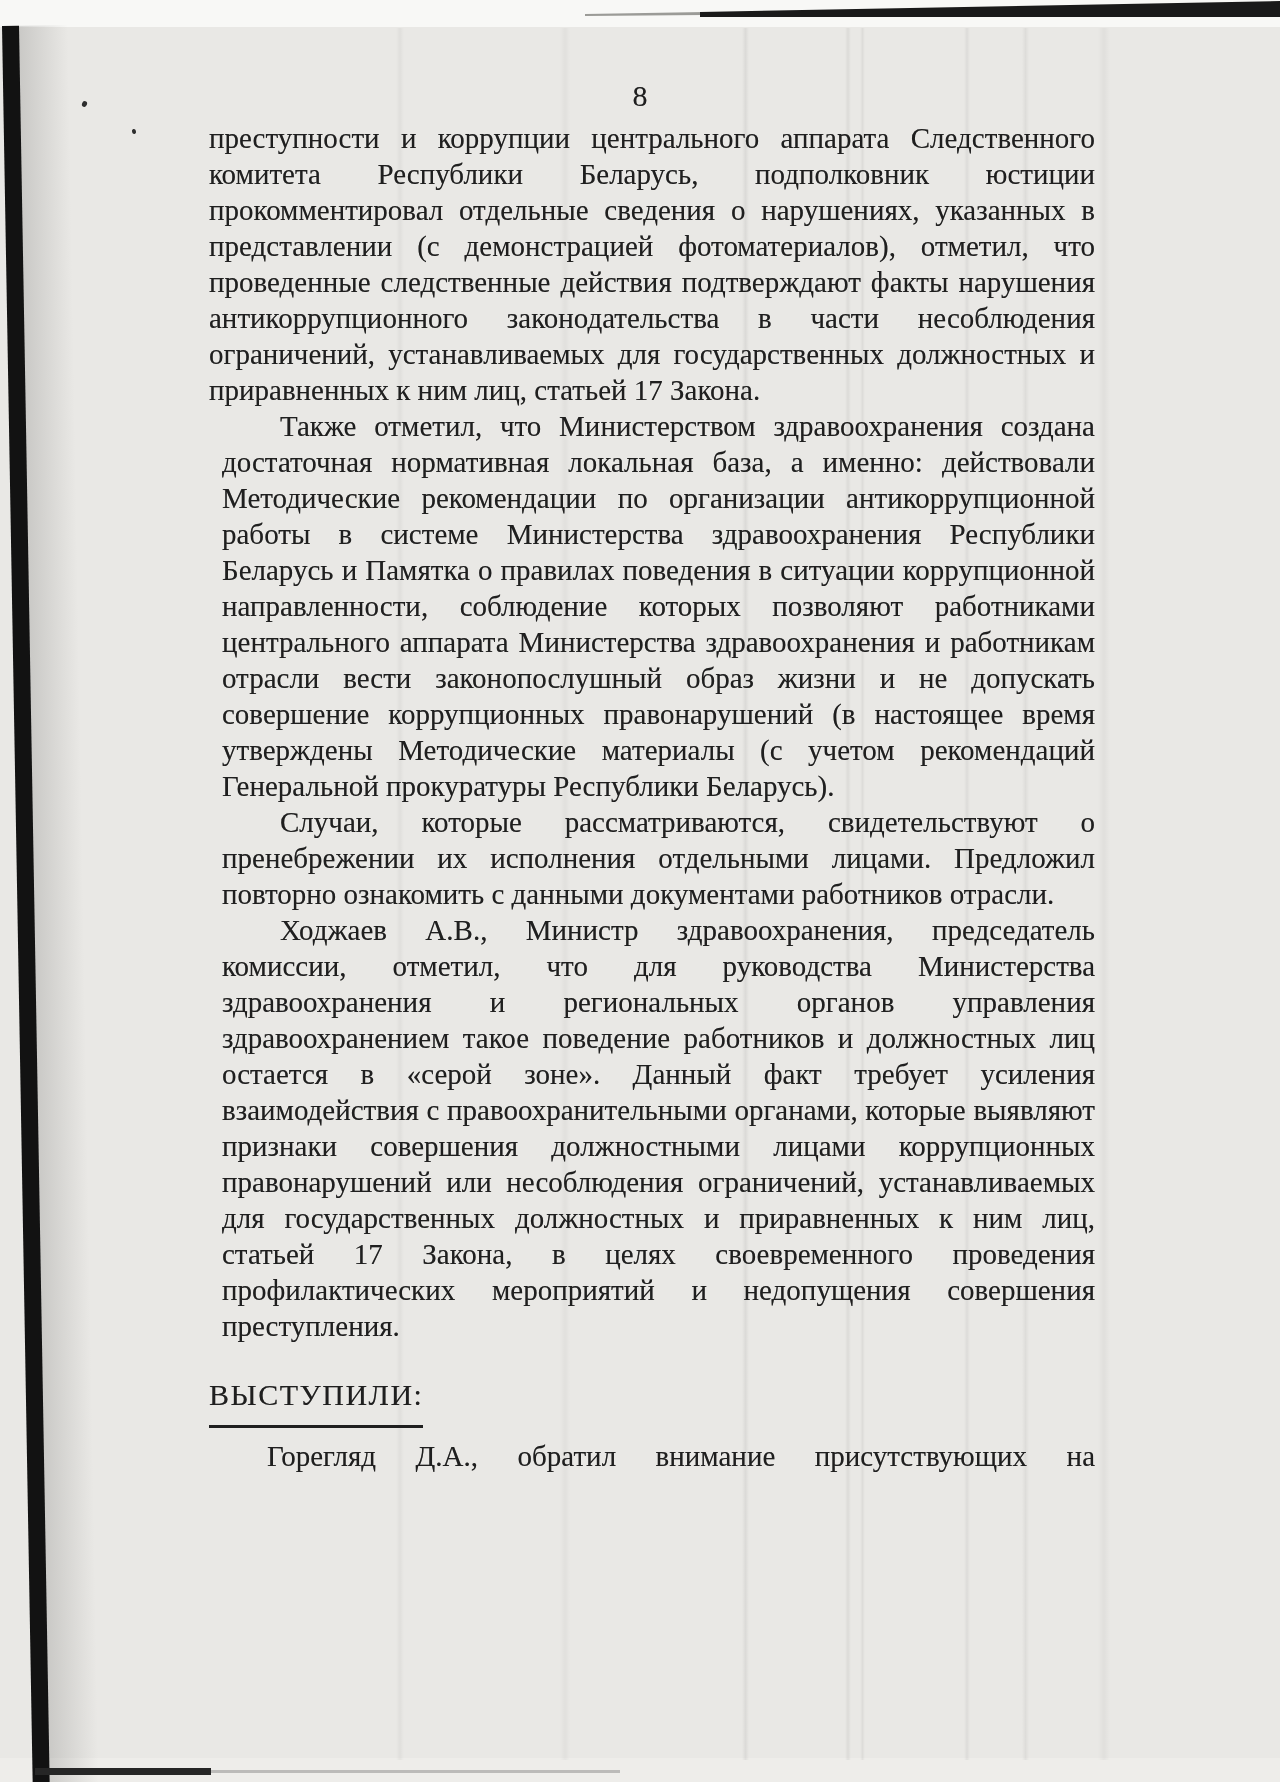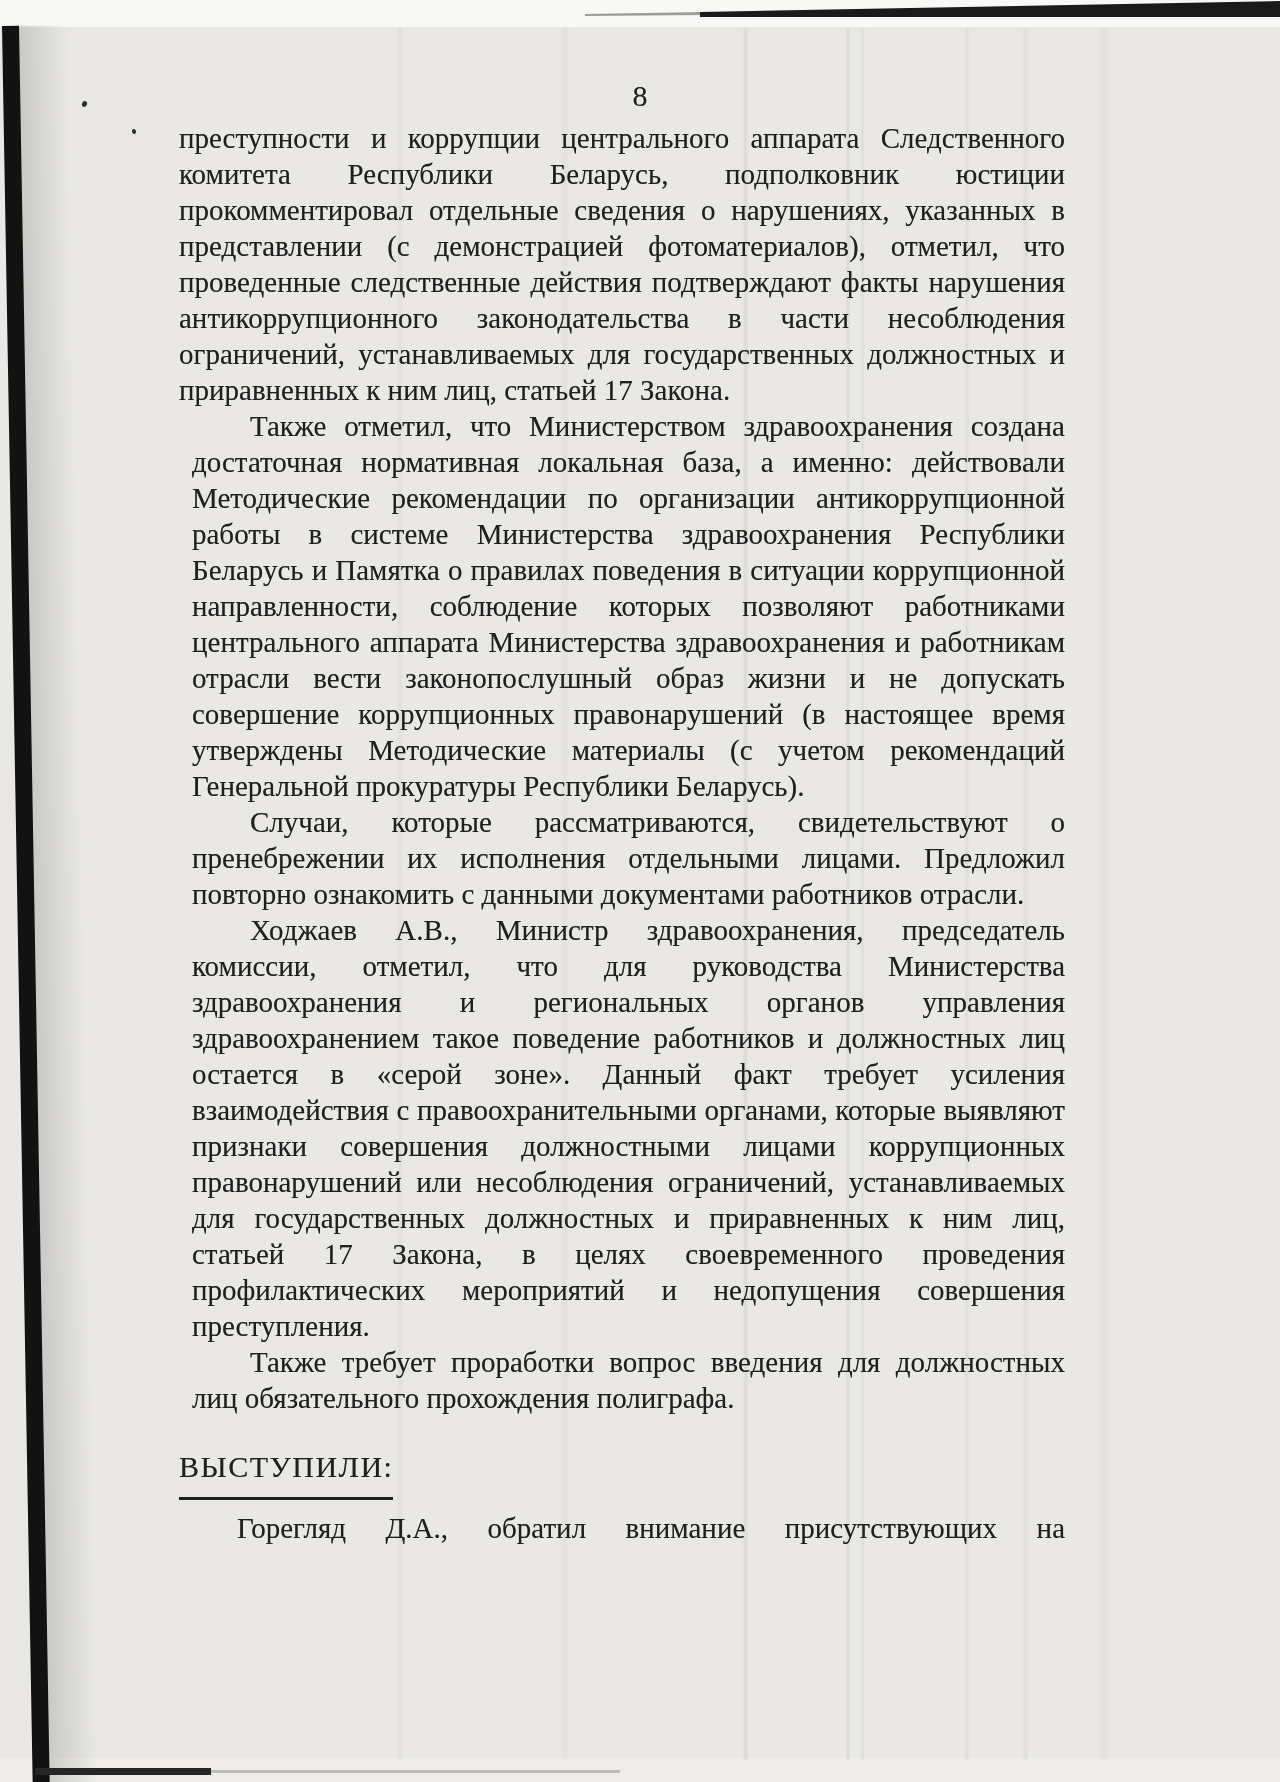--- a/index.html
+++ b/index.html
@@ -48,21 +48,21 @@
   .speck-1{left:82px;top:101px;width:5px;height:6px;transform:rotate(20deg);}
   .speck-2{left:132px;top:129px;width:4px;height:5px;transform:rotate(-15deg);}
 
   
   .page-number{
     position:absolute;left:197px;top:78px;width:886px;
     text-align:center;font-size:30px;line-height:36px;
     text-shadow:0 0 0.5px rgba(20,20,20,0.45);
   }
   .text-col{
-    position:absolute;left:179px;top:120px;width:886px;
+    position:absolute;left:209px;top:120px;width:886px;
     font-size:29px;line-height:36px;
     text-shadow:0 0 0.5px rgba(20,20,20,0.45);
   }
   .para{margin:0;text-align:justify;}
   .para.indent{text-indent:58px;margin-left:13px;}
   .heading{margin:33px 0 10px 0;text-align:left;}
   .heading-text{
     display:inline-block;
     font-size:30px;letter-spacing:1.5px;
     border-bottom:3px solid #1f1f1f;
@@ -101,21 +101,20 @@
   <div class="speck speck-1"></div>
   <div class="speck speck-2"></div>
 
   <div class="page-number">8</div>
 
   <div class="text-col">
     <p class="para">преступности и коррупции центрального аппарата Следственного комитета Республики Беларусь, подполковник юстиции прокомментировал отдельные сведения о нарушениях, указанных в представлении (с демонстрацией фотоматериалов), отметил, что проведенные следственные действия подтверждают факты нарушения антикоррупционного законодательства в части несоблюдения ограничений, устанавливаемых для государственных должностных и приравненных к ним лиц, статьей 17 Закона.</p>
     <p class="para indent">Также отметил, что Министерством здравоохранения создана достаточная нормативная локальная база, а именно: действовали Методические рекомендации по организации антикоррупционной работы в системе Министерства здравоохранения Республики Беларусь и Памятка о правилах поведения в ситуации коррупционной направленности, соблюдение которых позволяют работниками центрального аппарата Министерства здравоохранения и работникам отрасли вести законопослушный образ жизни и не допускать совершение коррупционных правонарушений (в настоящее время утверждены Методические материалы (с учетом рекомендаций Генеральной прокуратуры Республики Беларусь).</p>
     <p class="para indent">Случаи, которые рассматриваются, свидетельствуют о пренебрежении их исполнения отдельными лицами. Предложил повторно ознакомить с данными документами работников отрасли.</p>
     <p class="para indent">Ходжаев А.В., Министр здравоохранения, председатель комиссии, отметил, что для руководства Министерства здравоохранения и региональных органов управления здравоохранением такое поведение работников и должностных лиц остается в «серой зоне». Данный факт требует усиления взаимодействия с правоохранительными органами, которые выявляют признаки совершения должностными лицами коррупционных правонарушений или несоблюдения ограничений, устанавливаемых для государственных должностных и приравненных к ним лиц, статьей 17 Закона, в целях своевременного проведения профилактических мероприятий и недопущения совершения преступления.</p>
-    <p class="para indent">Также требует проработки вопрос введения для должностных лиц обязательного прохождения полиграфа.</p>
 
     <div class="heading">
       <span class="heading-text">ВЫСТУПИЛИ:</span>
     </div>
 
     <p class="cont">Горегляд Д.А., обратил внимание присутствующих на</p>
   </div>
 
 </div>
 

